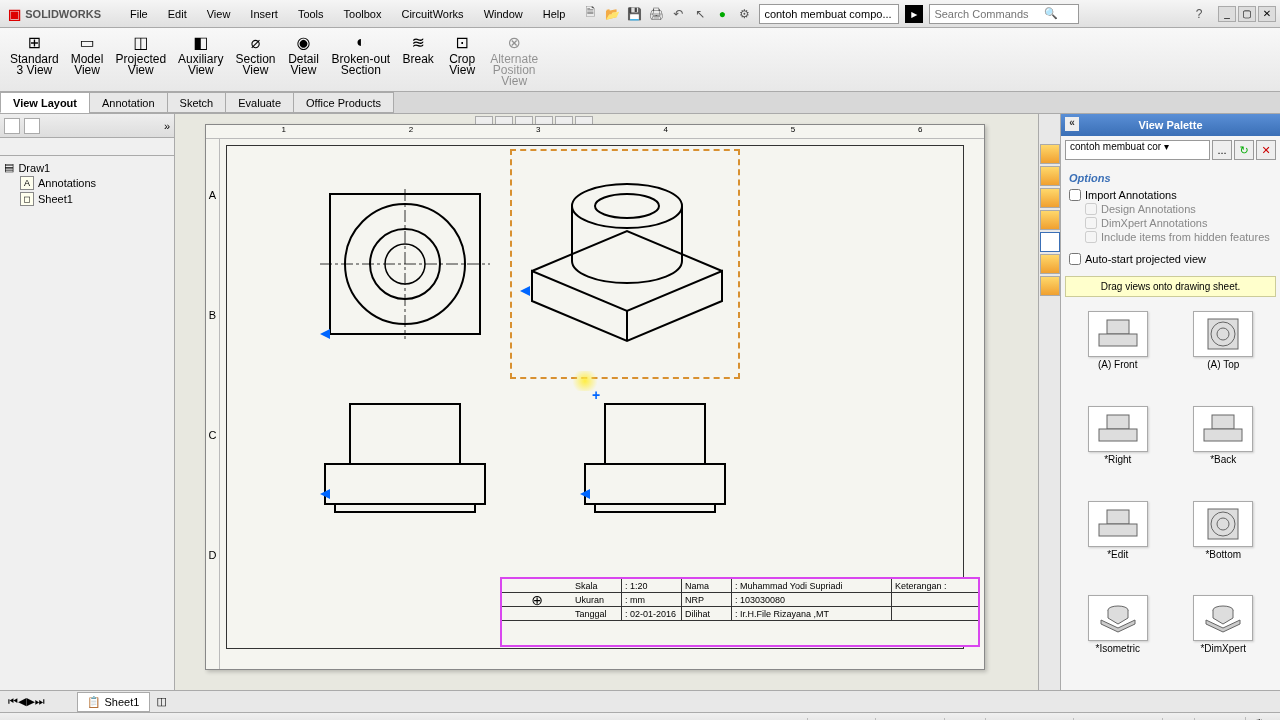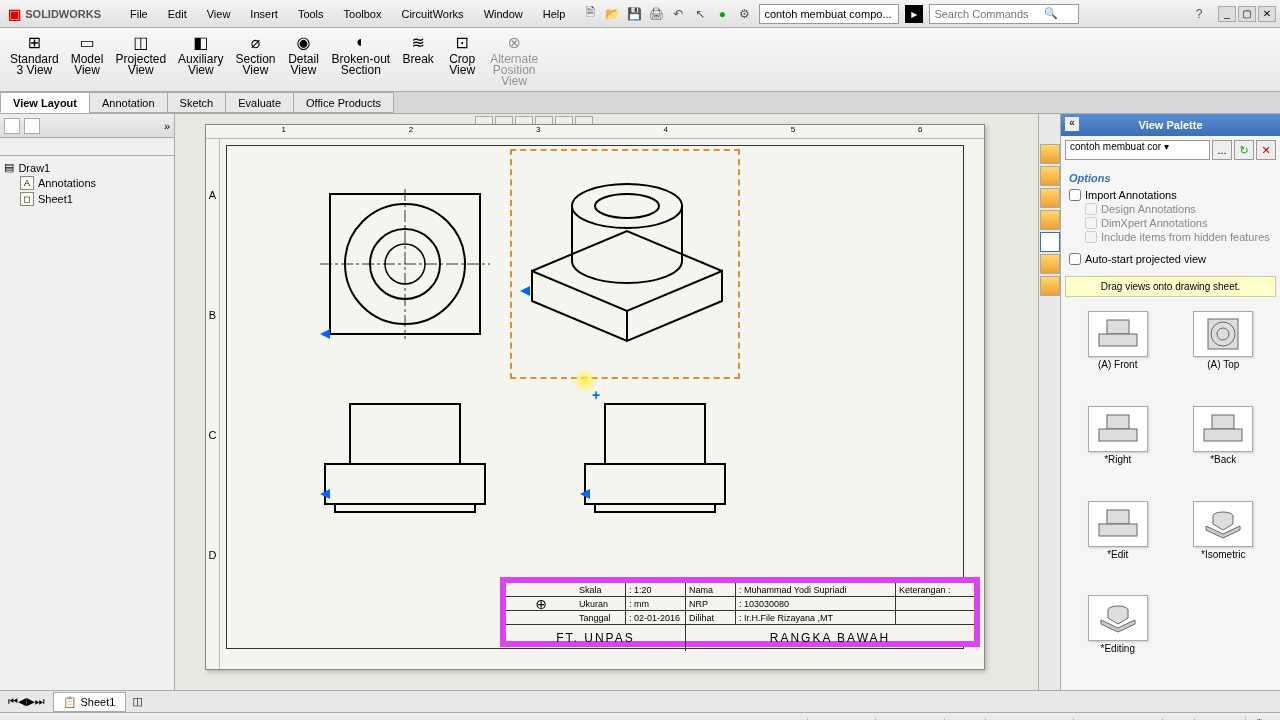--- a/index.html
+++ b/index.html
@@ -43,21 +43,21 @@
 .ti-icon { width:14px; height:14px; border:1px solid #888; background:#ffe; font-size:9px; text-align:center; line-height:12px; }
 
 .canvas { flex:1; position:relative; background:#e8e8e0; }
 .sheet { position:absolute; left:30px; top:10px; width:780px; height:546px; background:#f5f5f0; border:1px solid #888; box-shadow:2px 2px 4px rgba(0,0,0,0.2); }
 .ruler-h { position:absolute; top:0; left:0; right:0; height:14px; background:#f5f5f0; border-bottom:1px solid #bbb; font-size:8px; display:flex; }
 .ruler-v { position:absolute; top:14px; left:0; bottom:0; width:14px; border-right:1px solid #bbb; }
 .drawing { position:absolute; left:14px; top:14px; right:14px; bottom:14px; }
 .dwg-border { position:absolute; left:6px; top:6px; right:6px; bottom:6px; border:1px solid #333; }
 .view { position:absolute; }
 .sel-box { border:2px dashed #d89030; }
-.titleblock { position:absolute; left:280px; bottom:8px; width:480px; height:70px; border:6px solid #d946ef; font-size:9px; background:#f5f5f0; }
+.titleblock { position:absolute; left:280px; bottom:8px; width:480px; height:70px; border:2px solid #d946ef; font-size:9px; background:#f5f5f0; }
 .tb-row { display:flex; border-bottom:1px solid #333; height:14px; }
 .tb-cell { border-right:1px solid #333; padding:0 3px; line-height:14px; }
 
 .view-toolbar { position:absolute; top:0; left:300px; height:22px; display:flex; gap:2px; align-items:center; }
 .vt-icon { width:18px;height:18px; border:1px solid #aaa; background:#eee; }
 
 .sidetoolbar { width:22px; background:#e8e8e8; border-left:1px solid #aaa; display:flex; flex-direction:column; padding-top:30px; gap:2px;}
 .st-icon { width:20px; height:20px; border:1px solid #aaa; margin:0 auto; background:linear-gradient(#ffd86b,#f0a030); }
 
 
@@ -73,21 +73,21 @@
 .rp-check input { width:12px; height:12px; }
 .rp-check.sub { padding-left:16px; color:#888; }
 .rp-hint { margin:6px 4px; padding:4px; background:#ffffcc; border:1px solid #cc9; text-align:center; font-size:10px; }
 .rp-palette { flex:1; overflow:auto; padding:8px; display:grid; grid-template-columns:1fr 1fr; gap:8px 8px; }
 .pal-item { display:flex; flex-direction:column; align-items:center; gap:2px; }
 .pal-thumb { width:60px; height:46px; border:1px solid #aaa; background:#fff; box-shadow:1px 1px 2px #ccc; display:flex; align-items:center; justify-content:center; }
 .pal-label { font-size:10px; }
 
 
 .sheet-tabs { height:22px; background:#e8e8e8; border-top:1px solid #aaa; display:flex; align-items:center; padding-left:8px; }
-.sheet-tab { background:#fff; border:1px solid #aaa; padding:0 10px; line-height:18px; font-size:11px; }
+.sheet-tab { background:#fff; border:1px solid #aaa; padding:0 10px; line-height:18px; font-size:11px;margin-left:24px; }
 .statusbar { height:22px; background:linear-gradient(#f0f0f0,#d8d8d8); border-top:1px solid #aaa; display:flex; align-items:center; padding:0 8px; font-size:11px; }
 .statusbar .gap { flex:1; }
 .statusbar span { padding:0 8px; border-left:1px solid #bbb; }
 
 svg { display:block; }
 </style>
 </head>
 <body>
 
 <div class="titlebar">
@@ -303,24 +303,20 @@
             <div class="tb-cell" style="flex:1;border-right:none"></div>
           </div>
           <div class="tb-row">
             <div class="tb-cell" style="width:70px;border-right:none"></div>
             <div class="tb-cell" style="width:50px">Tanggal</div>
             <div class="tb-cell" style="width:60px">: <span>02-01-2016</span></div>
             <div class="tb-cell" style="width:50px">Dilihat</div>
             <div class="tb-cell" style="width:160px">: <span>Ir.H.File Rizayana ,MT</span></div>
             <div class="tb-cell" style="flex:1;border-right:none"></div>
           </div>
-          <div style="display:flex;height:26px">
-            <div class="tb-cell" style="width:180px;text-align:center;line-height:26px;font-size:12px;letter-spacing:2px">FT. UNPAS</div>
-            <div class="tb-cell" style="flex:1;text-align:center;line-height:26px;font-size:12px;letter-spacing:2px;border-right:none">RANGKA BAWAH</div>
-          </div>
         </div>
       </div>
     </div>
   </div>
 
   <div class="sidetoolbar">
     <div class="st-icon"></div>
     <div class="st-icon"></div>
     <div class="st-icon"></div>
     <div class="st-icon"></div>
@@ -408,36 +404,46 @@
             <svg width="50" height="36">
               <rect x="14" y="4" width="22" height="14" fill="#ddd" stroke="#666"></rect>
               <rect x="6" y="18" width="38" height="12" fill="#ddd" stroke="#666"></rect>
             </svg>
           </div>
         <div class="pal-label">*Edit</div>
       </div>
       <div class="pal-item">
         <div class="pal-thumb">
             <svg width="50" height="36">
+              <rect x="10" y="3" width="30" height="30" fill="#ddd" stroke="#666"></rect>
+              <circle cx="25" cy="18" r="12" fill="none" stroke="#666"></circle>
+              <circle cx="25" cy="18" r="6" fill="none" stroke="#666"></circle>
+            </svg>
+          </div>
+        <div class="pal-label">*Bottom</div>
+      </div>
+      <div class="pal-item">
+        <div class="pal-thumb">
+            <svg width="50" height="36">
               <ellipse cx="25" cy="10" rx="10" ry="4" fill="#ddd" stroke="#666"></ellipse>
               <path d="M15 10 L15 18 L25 24 L35 18 L35 10" fill="#ddd" stroke="#666"></path>
               <path d="M8 24 L25 32 L42 24 L42 20 L25 28 L8 20 Z" fill="#ccc" stroke="#666"></path>
             </svg>
           </div>
         <div class="pal-label">*Isometric</div>
       </div>
       <div class="pal-item">
         <div class="pal-thumb">
             <svg width="50" height="36">
               <ellipse cx="25" cy="10" rx="10" ry="4" fill="#ddd" stroke="#666"></ellipse>
               <path d="M15 10 L15 18 L25 24 L35 18 L35 10" fill="#ddd" stroke="#666"></path>
               <path d="M8 24 L25 32 L42 24 L42 20 L25 28 L8 20 Z" fill="#ccc" stroke="#666"></path>
             </svg>
           </div>
-        <div class="pal-label">*Editing</div>
+        <div class="pal-label">*DimXpert</div>
       </div>
     </div>
   </div>
 </div>
 
 <div class="sheet-tabs">
   <span>⏮</span>
   <span>◀</span>
   <span>▶</span>
   <span>⏭</span>

